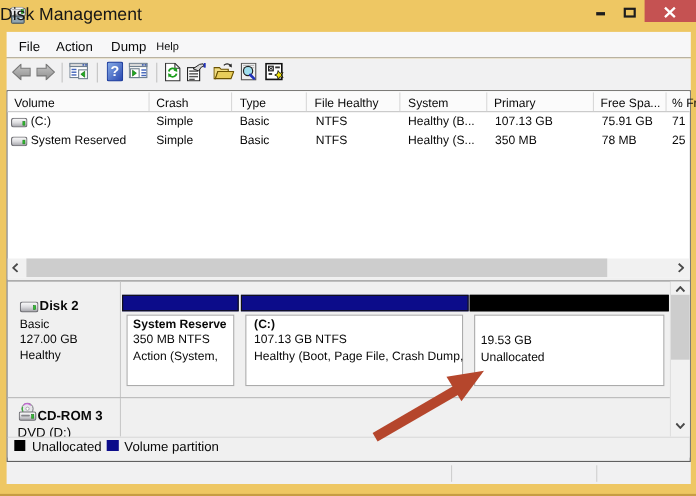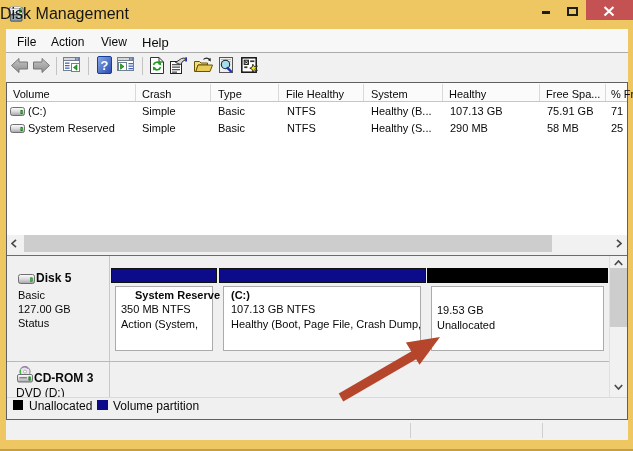--- a/index.html
+++ b/index.html
@@ -27,22 +27,22 @@
 <div class="a" style="left:567px;top:7px;width:11px;height:9px;border:2px solid #1d1d1d"></div>
 <div class="a" style="left:586px;top:0;width:47px;height:20px;background:#C55252"></div>
 <svg class="a" style="left:603px;top:6px" width="12" height="11" viewBox="0 0 12 11">
   <path d="M1.5 1 L10.5 9.5 M10.5 1 L1.5 9.5" stroke="#fff" stroke-width="2.1"></path>
 </svg>
 
 <div class="a" style="left:6px;top:29px;width:622px;height:23px;background:#F7F7F8"></div>
 <div class="a" style="left:6px;top:52px;width:622px;height:1px;background:#ABABAB"></div>
 <div class="t" style="left:17px;top:36px;font-size:12px">File</div>
 <div class="t" style="left:51px;top:36px;font-size:12px">Action</div>
-<div class="t" style="left:101px;top:36px;font-size:12px">View</div>
-<div class="t" style="left:142px;top:36px;font-size:13px">Help</div>
+<div class="t" style="left:101px;top:36px;font-size:12px">Dump</div>
+<div class="t" style="left:142px;top:36px;font-size:10px">Help</div>
 
 <div class="a" style="left:6px;top:53px;width:622px;height:29px;background:#F1F1F2"></div>
 <div class="a" style="left:56px;top:57px;width:1px;height:18px;background:#C3C3C3"></div>
 <div class="a" style="left:88px;top:57px;width:1px;height:18px;background:#C3C3C3"></div>
 <div class="a" style="left:142px;top:57px;width:1px;height:18px;background:#C3C3C3"></div>
 <svg class="a" style="left:11px;top:58px" width="17" height="15" viewBox="0 0 17 15">
   <defs>
       <linearGradient id="gar" x1="0" y1="0" x2="0" y2="1">
     <stop offset="0" stop-color="#C6C6C6"></stop>
         <stop offset="1" stop-color="#8E8E8E"></stop>
@@ -136,21 +136,21 @@
 <div class="a" style="left:278px;top:84px;width:1px;height:17px;background:#D9D9D9"></div>
 <div class="a" style="left:363px;top:84px;width:1px;height:17px;background:#D9D9D9"></div>
 <div class="a" style="left:442px;top:84px;width:1px;height:17px;background:#D9D9D9"></div>
 <div class="a" style="left:539px;top:84px;width:1px;height:17px;background:#D9D9D9"></div>
 <div class="a" style="left:605px;top:84px;width:1px;height:17px;background:#D9D9D9"></div>
 <div class="t" style="left:13px;top:88px">Volume</div>
 <div class="t" style="left:142px;top:88px">Crash</div>
 <div class="t" style="left:218px;top:88px">Type</div>
 <div class="t" style="left:286px;top:88px">File Healthy</div>
 <div class="t" style="left:371px;top:88px">System</div>
-<div class="t" style="left:449px;top:88px">Healthy</div>
+<div class="t" style="left:449px;top:88px">Primary</div>
 <div class="t" style="left:546px;top:88px">Free Spa...</div>
 <div class="t" style="left:611px;top:88px">% Fre</div>
 
 <svg class="a" style="left:10px;top:107px" width="15" height="9" viewBox="0 0 15 9">
   <defs>
       <linearGradient id="gdk" x1="0" y1="0" x2="0" y2="1">
     <stop offset="0" stop-color="#FEFEFE"></stop>
         <stop offset="0.5" stop-color="#DCDCDF"></stop>
         <stop offset="1" stop-color="#A2A2A8"></stop>
       </linearGradient>
@@ -169,22 +169,22 @@
 
 <svg class="a" style="left:10px;top:124px" width="15" height="9" viewBox="0 0 15 9">
   <rect x="0.5" y="0.5" width="14" height="8" rx="2" fill="url(#gdk)" stroke="#6F6F74"></rect>
   <rect x="10.8" y="3.4" width="1.9" height="3.4" fill="#2fbf2f" stroke="#1a7a1a" stroke-width="0.5"></rect>
 </svg>
 <div class="t" style="left:28px;top:122px">System Reserved</div>
 <div class="t" style="left:142px;top:122px">Simple</div>
 <div class="t" style="left:218px;top:122px">Basic</div>
 <div class="t" style="left:287px;top:122px">NTFS</div>
 <div class="t" style="left:371px;top:122px">Healthy (S...</div>
-<div class="t" style="left:450px;top:122px">290 MB</div>
-<div class="t" style="left:547px;top:122px">58 MB</div>
+<div class="t" style="left:450px;top:122px">350 MB</div>
+<div class="t" style="left:547px;top:122px">78 MB</div>
 <div class="t" style="left:611px;top:122px">25</div>
 
 <div class="a" style="left:7px;top:235px;width:620px;height:17px;background:#F1F1F1"></div>
 <div class="a" style="left:24px;top:235px;width:528px;height:17px;background:#CDCDCD"></div>
 <svg class="a" style="left:11px;top:239px" width="6" height="9" viewBox="0 0 6 9">
     <path d="M5 0.8 L1 4.5 L5 8.2" fill="none" stroke="#4a4a4a" stroke-width="1.7"></path>
   </svg>
 <svg class="a" style="left:616px;top:239px" width="6" height="9" viewBox="0 0 6 9">
     <path d="M1 0.8 L5 4.5 L1 8.2" fill="none" stroke="#4a4a4a" stroke-width="1.7"></path>
   </svg>
@@ -193,28 +193,28 @@
 <div class="a" style="left:7px;top:255px;width:620px;height:1px;background:#6B6B6B"></div>
 
 <div class="a" style="left:7px;top:256px;width:620px;height:141px;background:#F0F0F0"></div>
 
 <div class="a" style="left:109px;top:256px;width:1px;height:106px;background:#C9C9C9"></div>
 <div class="a" style="left:109px;top:362px;width:1px;height:35px;background:#C9C9C9"></div>
 <svg class="a" style="left:18px;top:274px" width="17" height="10" viewBox="0 0 17 10">
   <rect x="0.5" y="0.5" width="16" height="9" rx="2" fill="url(#gdk)" stroke="#6F6F74"></rect>
   <rect x="12.4" y="3.8" width="2" height="3.6" fill="#2fbf2f" stroke="#1a7a1a" stroke-width="0.5"></rect>
 </svg>
-<div class="t b" style="left:36px;top:272px;font-size:12px">Disk 5</div>
+<div class="t b" style="left:36px;top:272px;font-size:12px">Disk 2</div>
 <div class="t" style="left:18px;top:289px">Basic</div>
 <div class="t" style="left:18px;top:303px">127.00 GB</div>
-<div class="t" style="left:18px;top:317px">Status</div>
+<div class="t" style="left:18px;top:317px">Healthy</div>
 
 <div class="a" style="left:111px;top:268px;width:106px;height:15px;background:#0C0C8A;border:1px solid #111"></div>
 <div class="a" style="left:115px;top:286px;width:98px;height:65px;background:#fff;border:1px solid #ABABAB"></div>
-<div class="t b" style="left:135px;top:289px">System Reserve</div>
+<div class="t b" style="left:121px;top:289px">System Reserve</div>
 <div class="t" style="left:121px;top:303px">350 MB NTFS</div>
 <div class="t" style="left:121px;top:318px">Action (System,</div>
 
 <div class="a" style="left:219px;top:268px;width:207px;height:15px;background:#0C0C8A;border:1px solid #111"></div>
 <div class="a" style="left:223px;top:286px;width:198px;height:65px;background:#fff;border:1px solid #ABABAB"></div>
 <div class="t b" style="left:231px;top:289px">(C:)</div>
 <div class="t" style="left:231px;top:303px">107.13 GB NTFS</div>
 <div class="t" style="left:231px;top:318px;width:190px;height:14px;overflow:hidden">Healthy (Boot, Page File, Crash Dump, Primary Partition)</div>
 
 <div class="a" style="left:427px;top:268px;width:181px;height:15px;background:#000;border:1px solid #000"></div>

